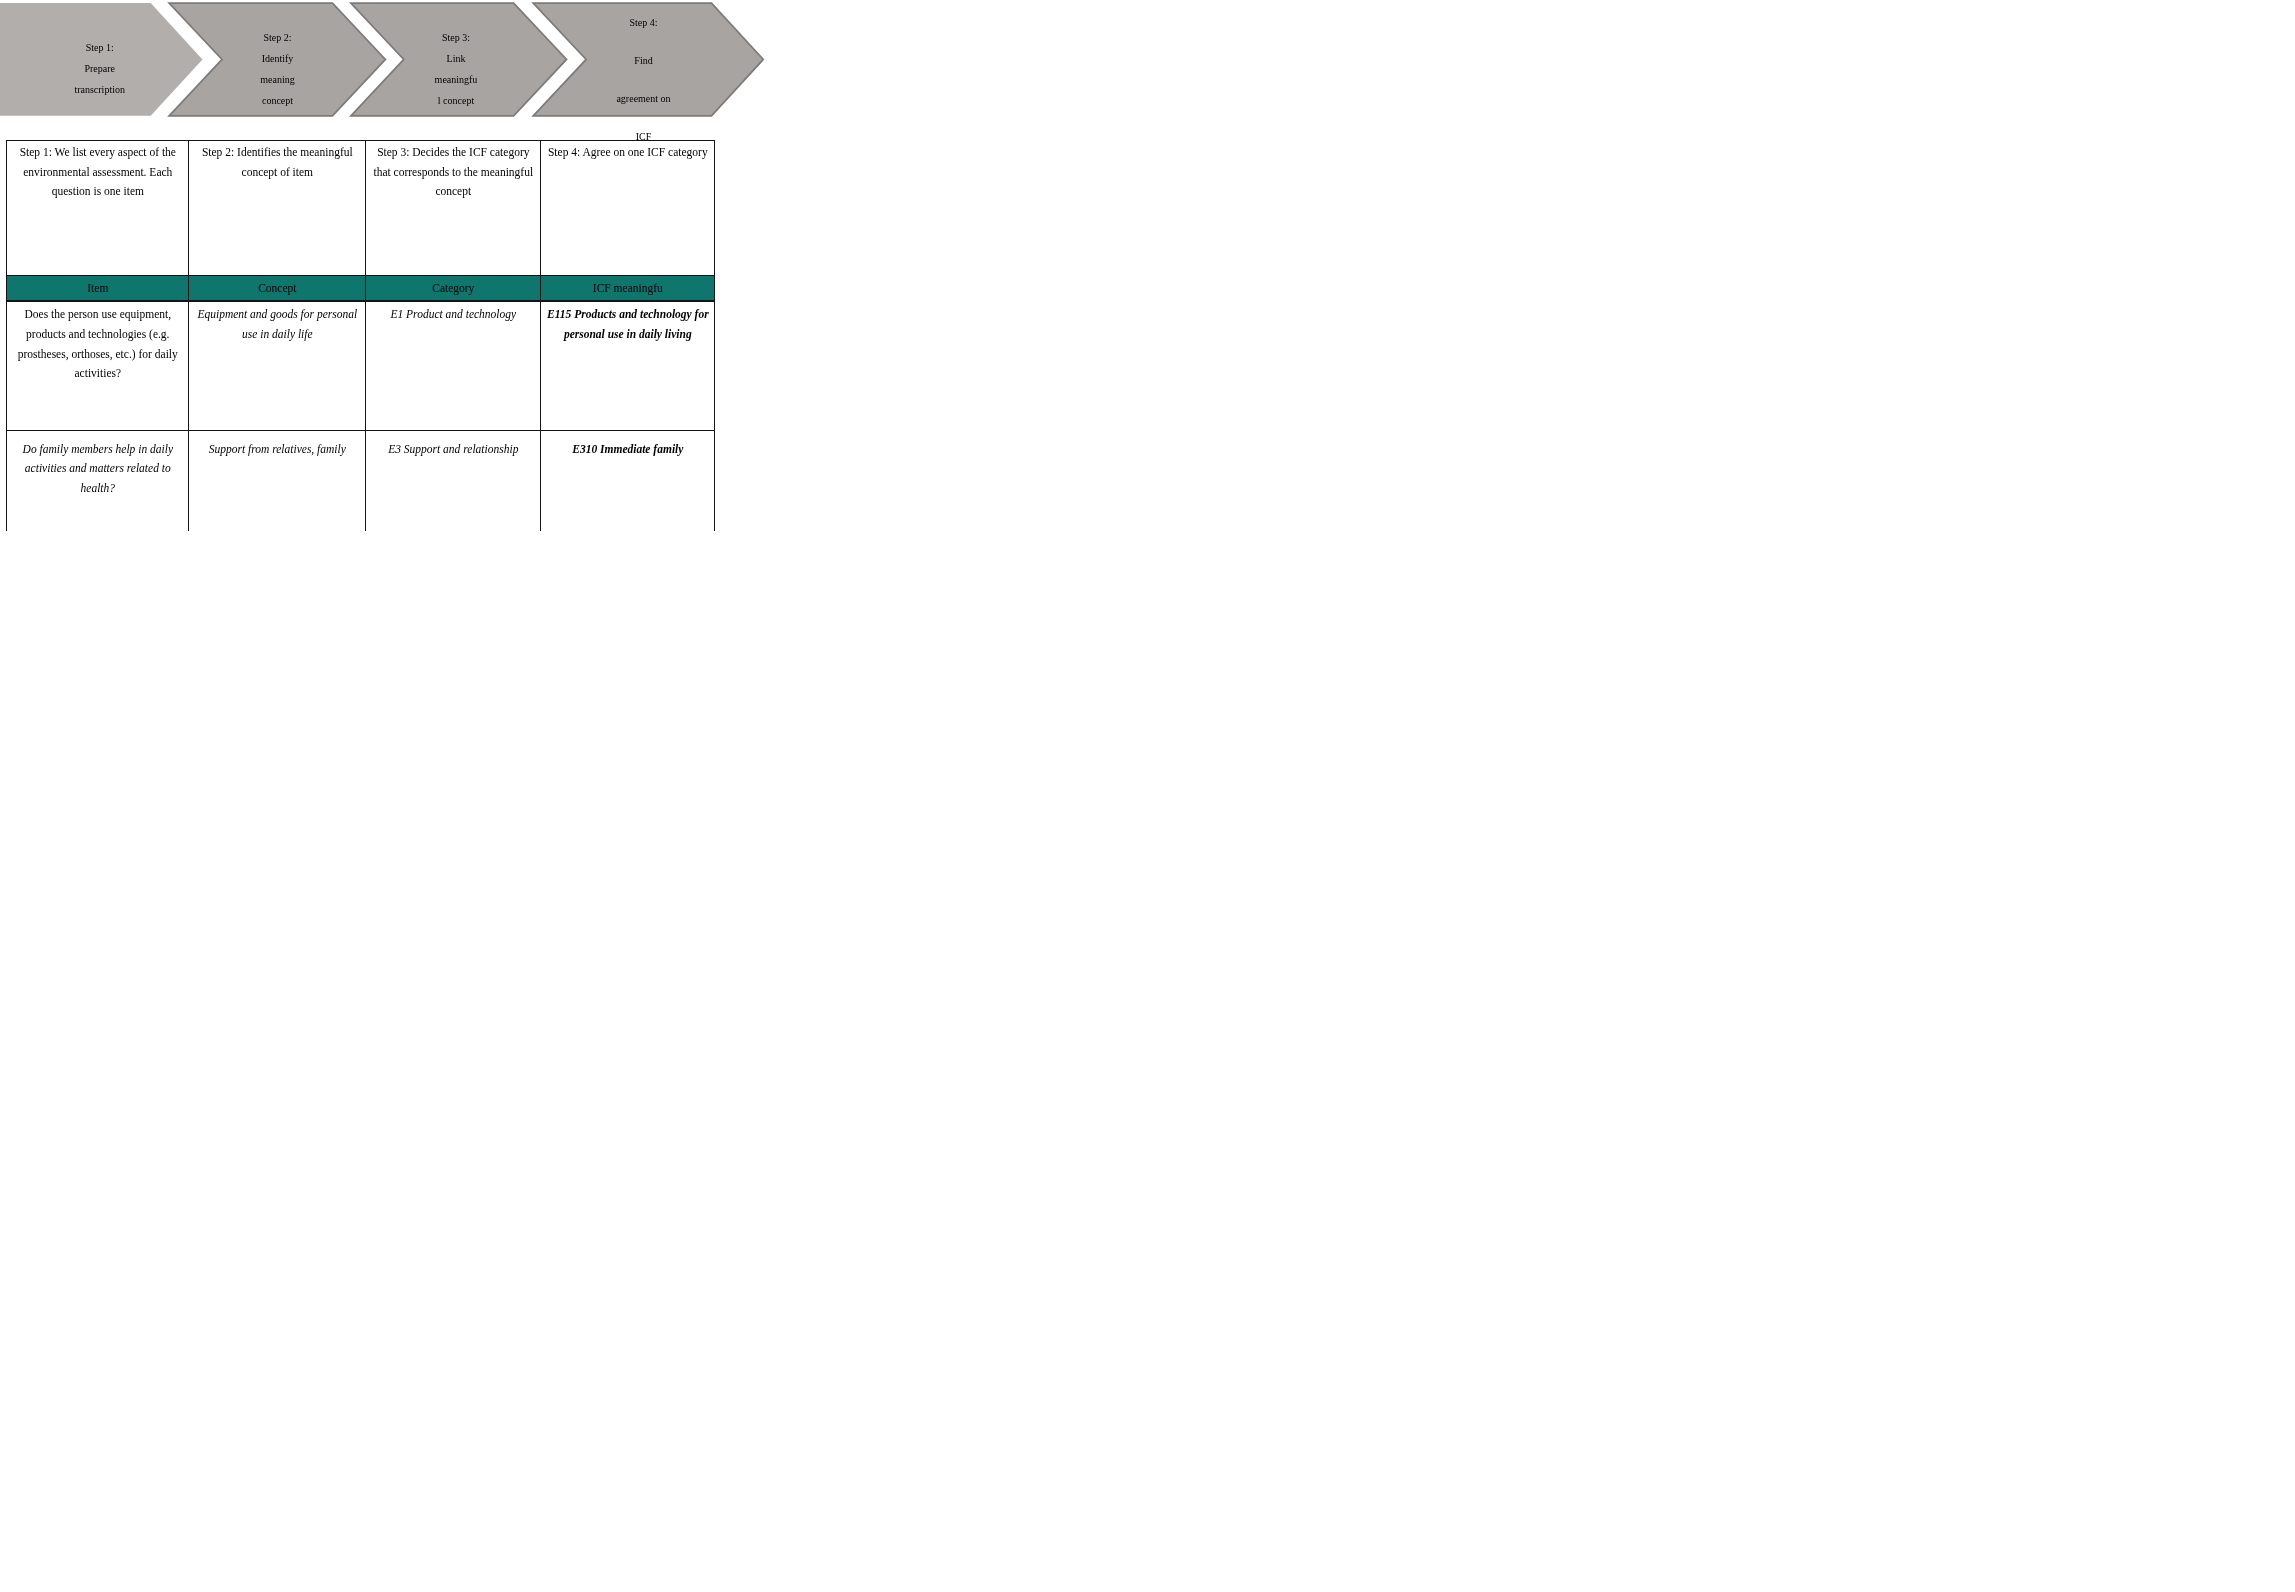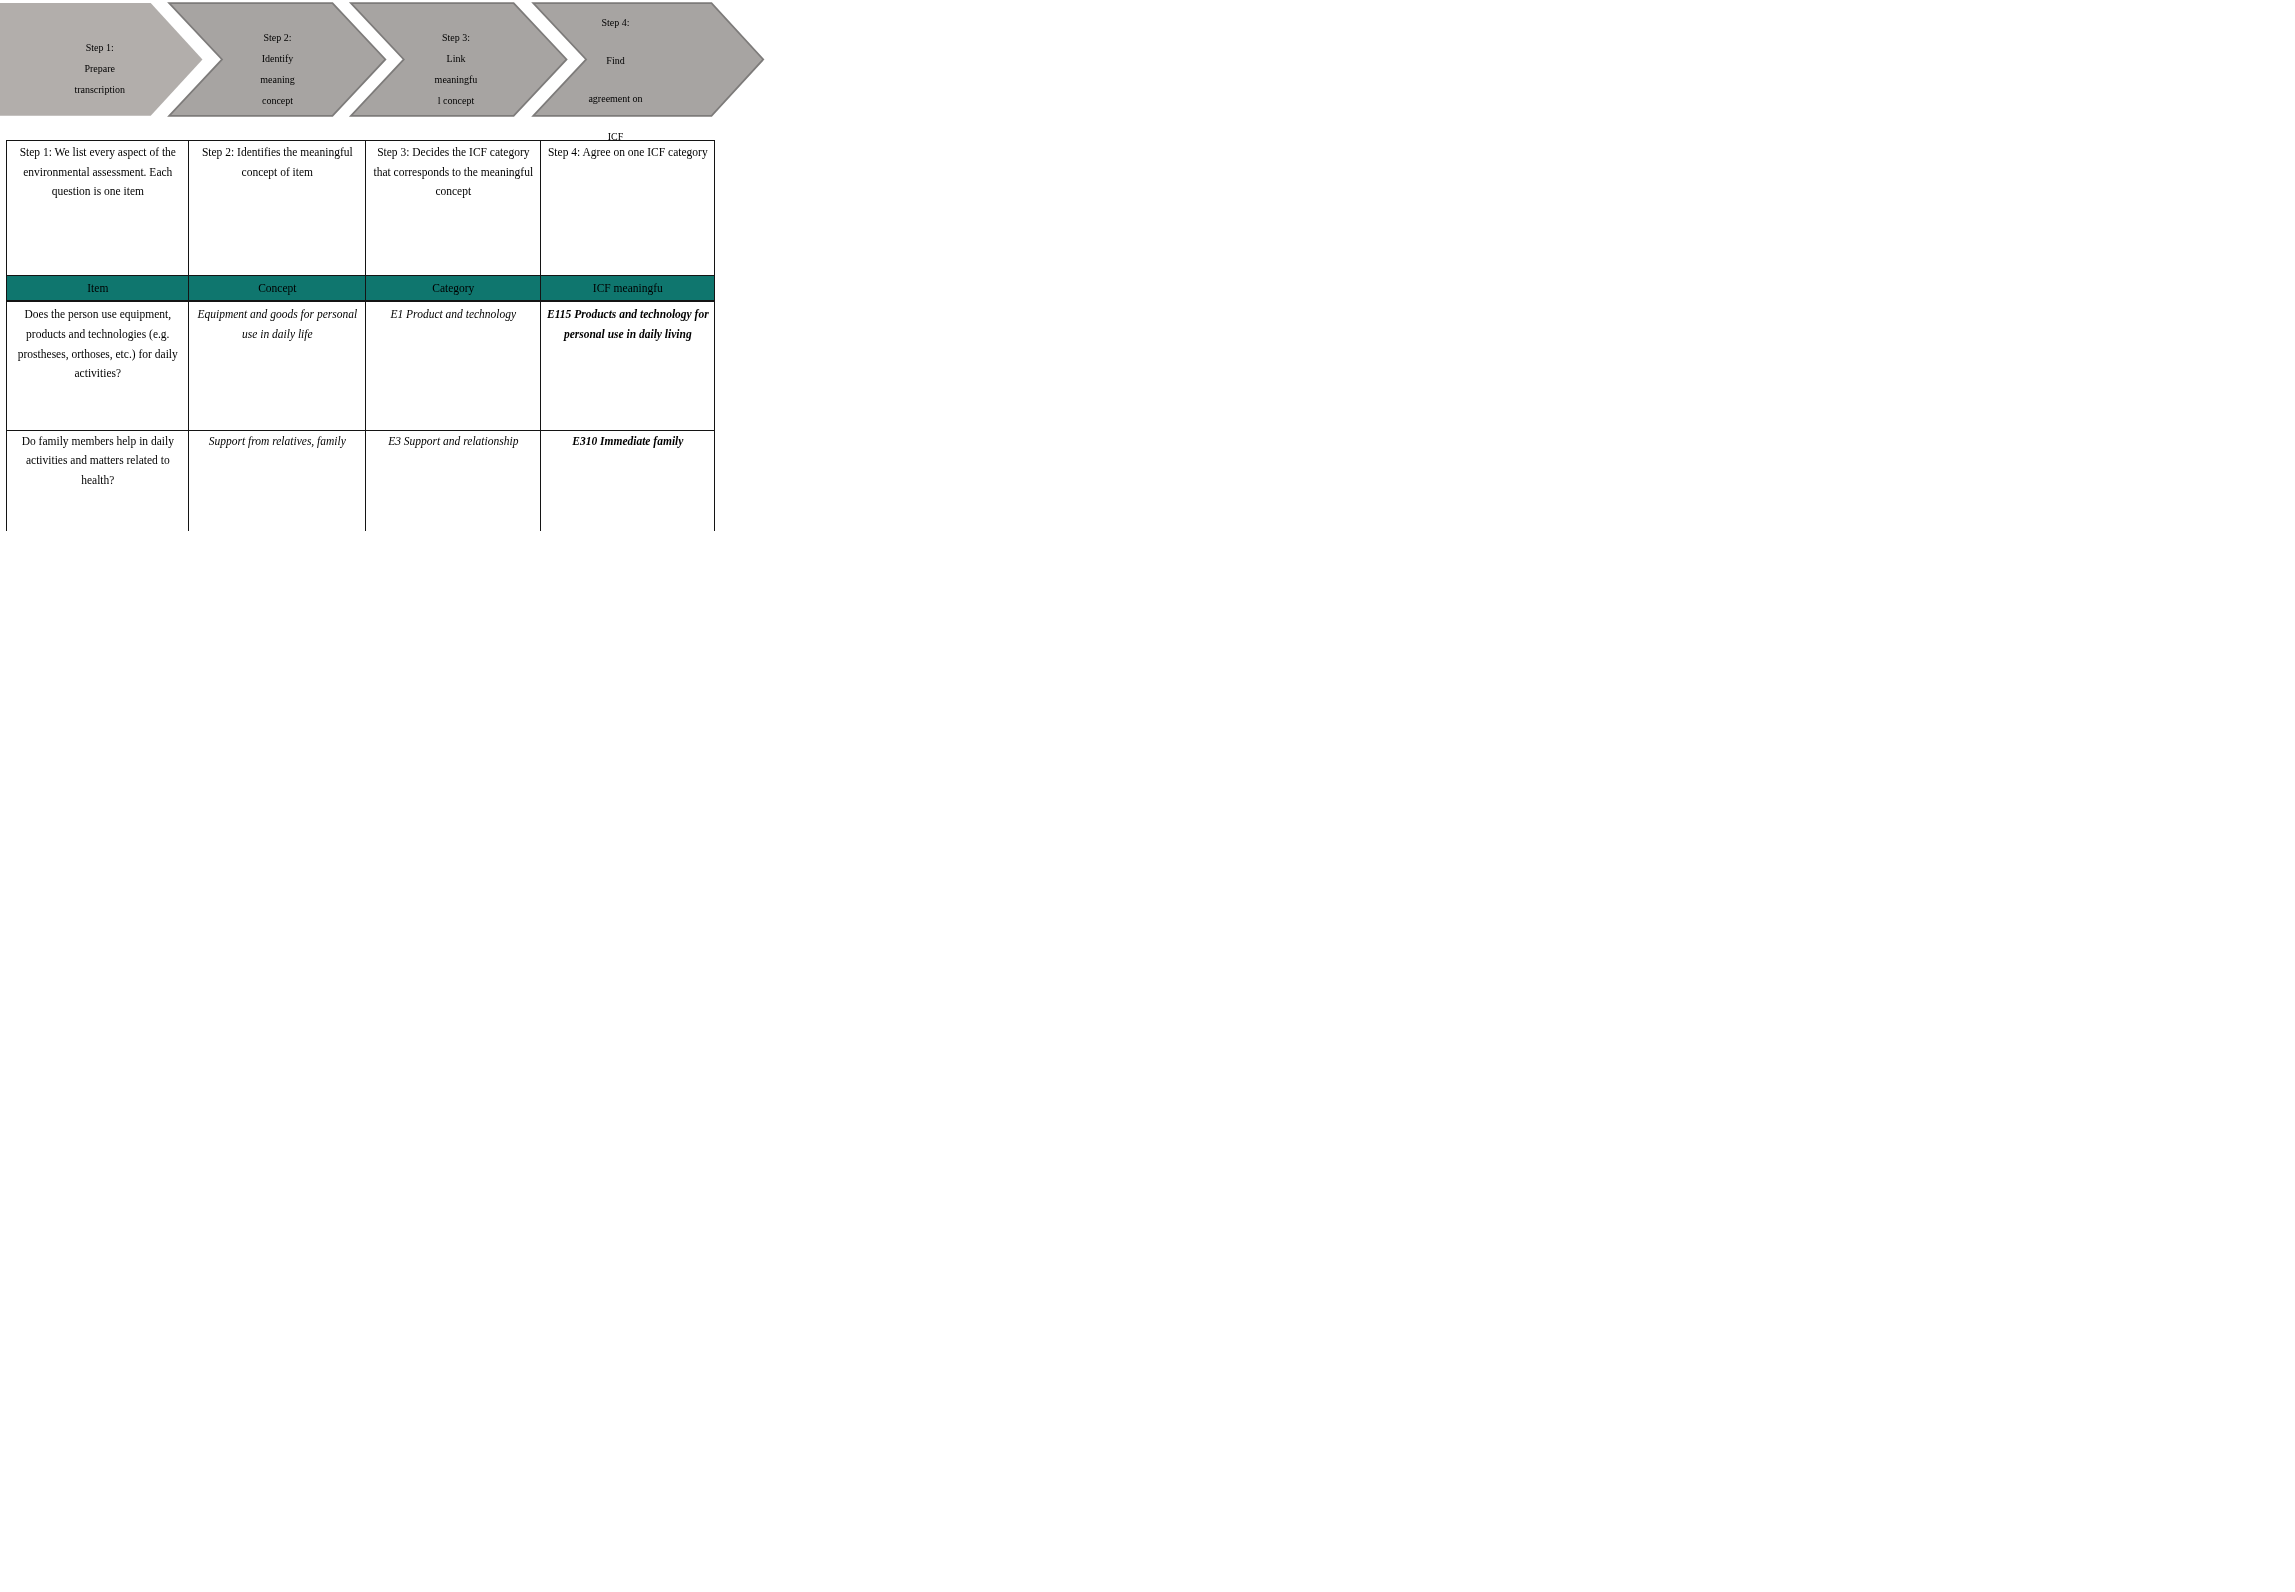--- a/index.html
+++ b/index.html
@@ -19,42 +19,42 @@
   .chev-outlined{stroke:#7d7b7a;stroke-width:3;stroke-linejoin:miter;}
   .chev-label{
     position:absolute;top:4.6px;height:110px;
     display:flex;flex-direction:column;justify-content:center;
     text-align:center;font-size:10px;line-height:21px;white-space:nowrap;margin-top:9px;
   }
   .chev-label div{min-height:0;}
   #chev1-label{left:9.2px;width:181px;justify-content:center;}
   #chev2-label{left:191px;width:173px;}
   #chev3-label{left:373px;width:166px;}
-  #chev4-label{left:524px;width:183px;gap:38px;}
+  #chev4-label{left:552px;width:183px;gap:38px;}
 
   
   table.icf{
     position:absolute;left:6.3px;top:140px;width:708px;
     border-collapse:collapse;table-layout:fixed;
     border:1.7px solid #141414;
   }
   table.icf td{
     border:1.2px solid #141414;
     text-align:center;vertical-align:top;
     font-size:11.5px;line-height:19.6px;
     padding:1.2px 3.5px;
     overflow:hidden;
   }
   tr.desc-row td{height:131px;padding-top:2.3px;}
   tr.header-row td{
     background:#0f766e;font-weight:normal;vertical-align:middle;
     height:21px;line-height:14px;border-bottom:2.3px solid #141414;
   }
   tr.data-row-1 td{height:123px;padding-top:3.5px;}
-  tr.data-row-2 td{height:104px;padding-top:1px;}
+  tr.data-row-2 td{height:104px;padding-top:9px;font-style:italic;}
   td.cell-italic{font-style:italic;padding-left:12.7px;padding-right:12.7px;}
   td.cell-bold-italic{font-style:italic;font-weight:bold;padding-left:11.5px;padding-right:11.5px;}
 </style>
 </head>
 <body>
 
 <div class="page">
 
   <div class="banner">
     <svg width="765" height="120" viewBox="0 0 1330 208">

